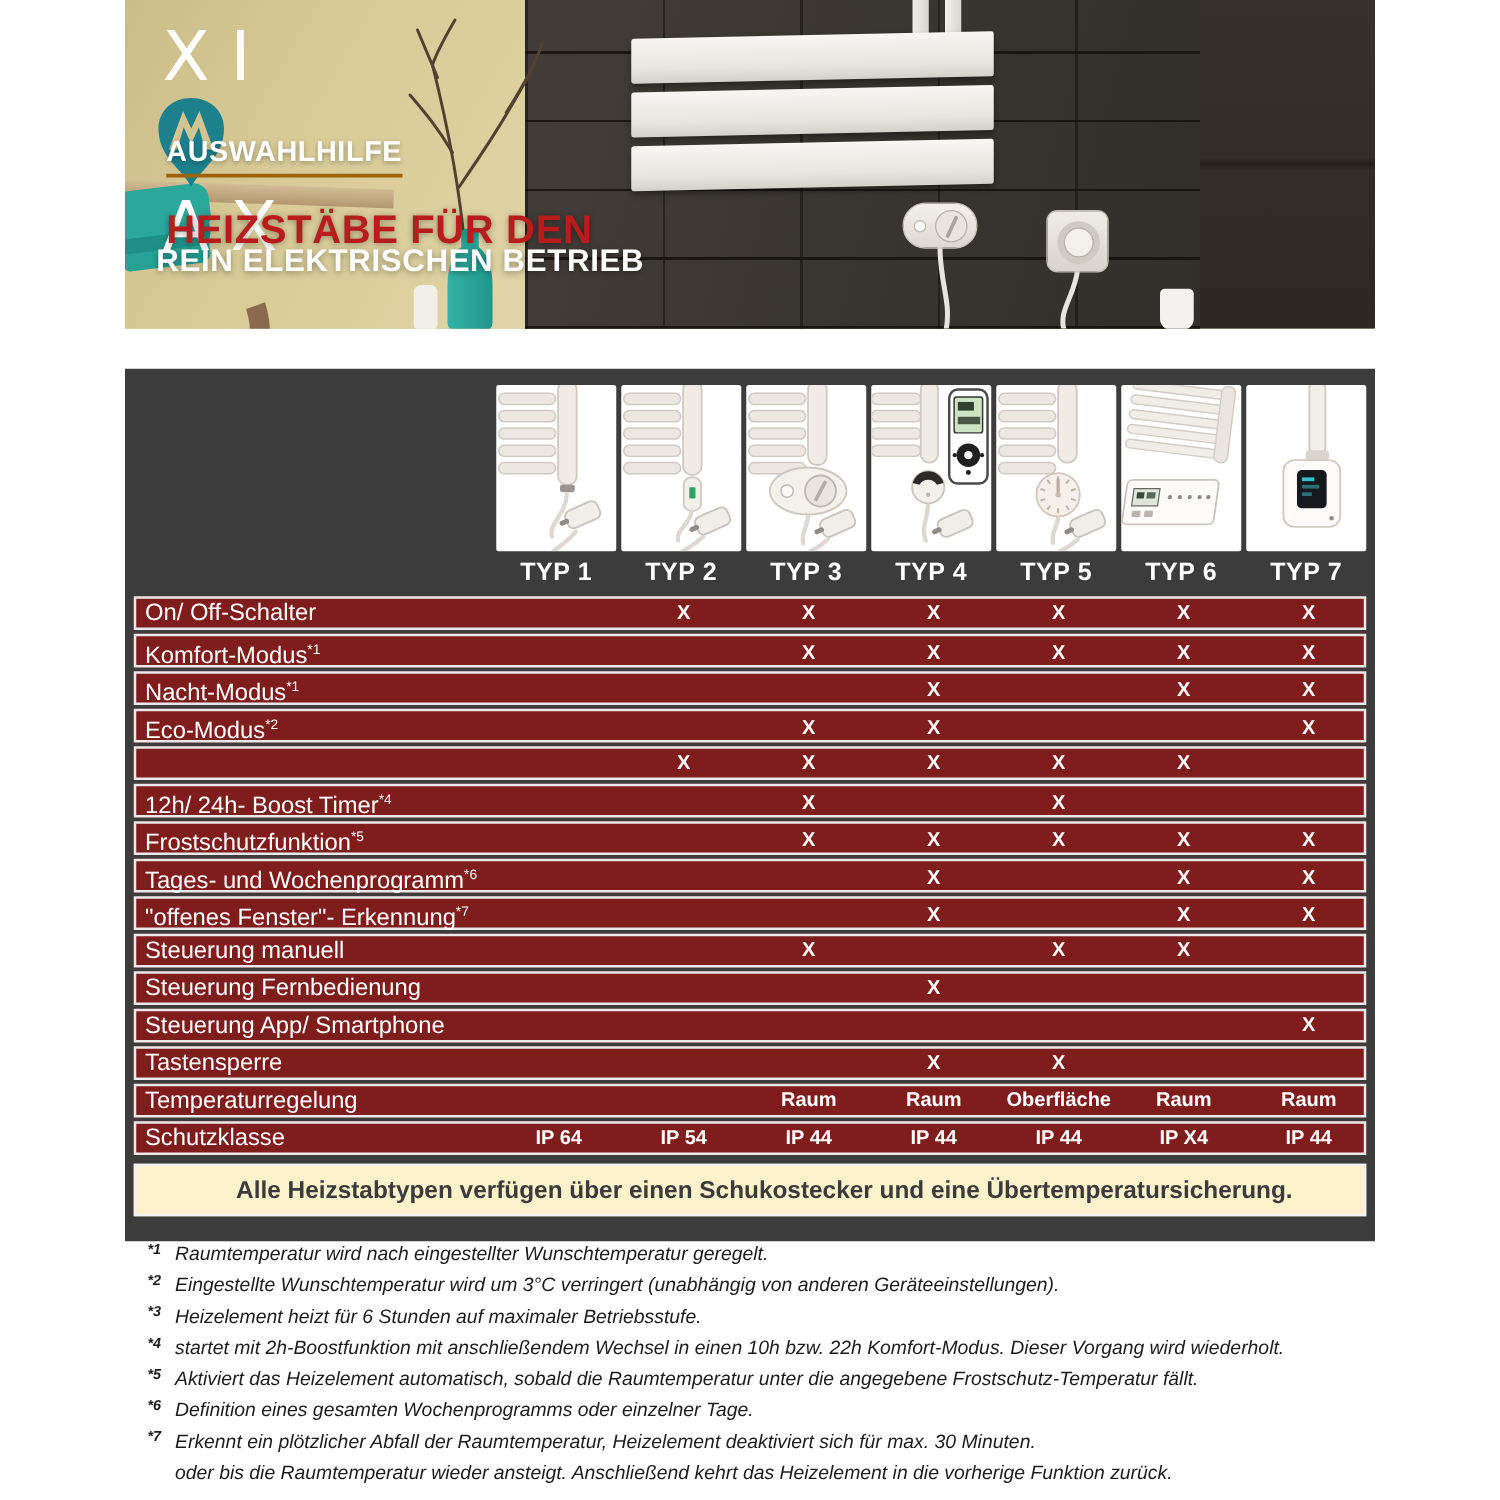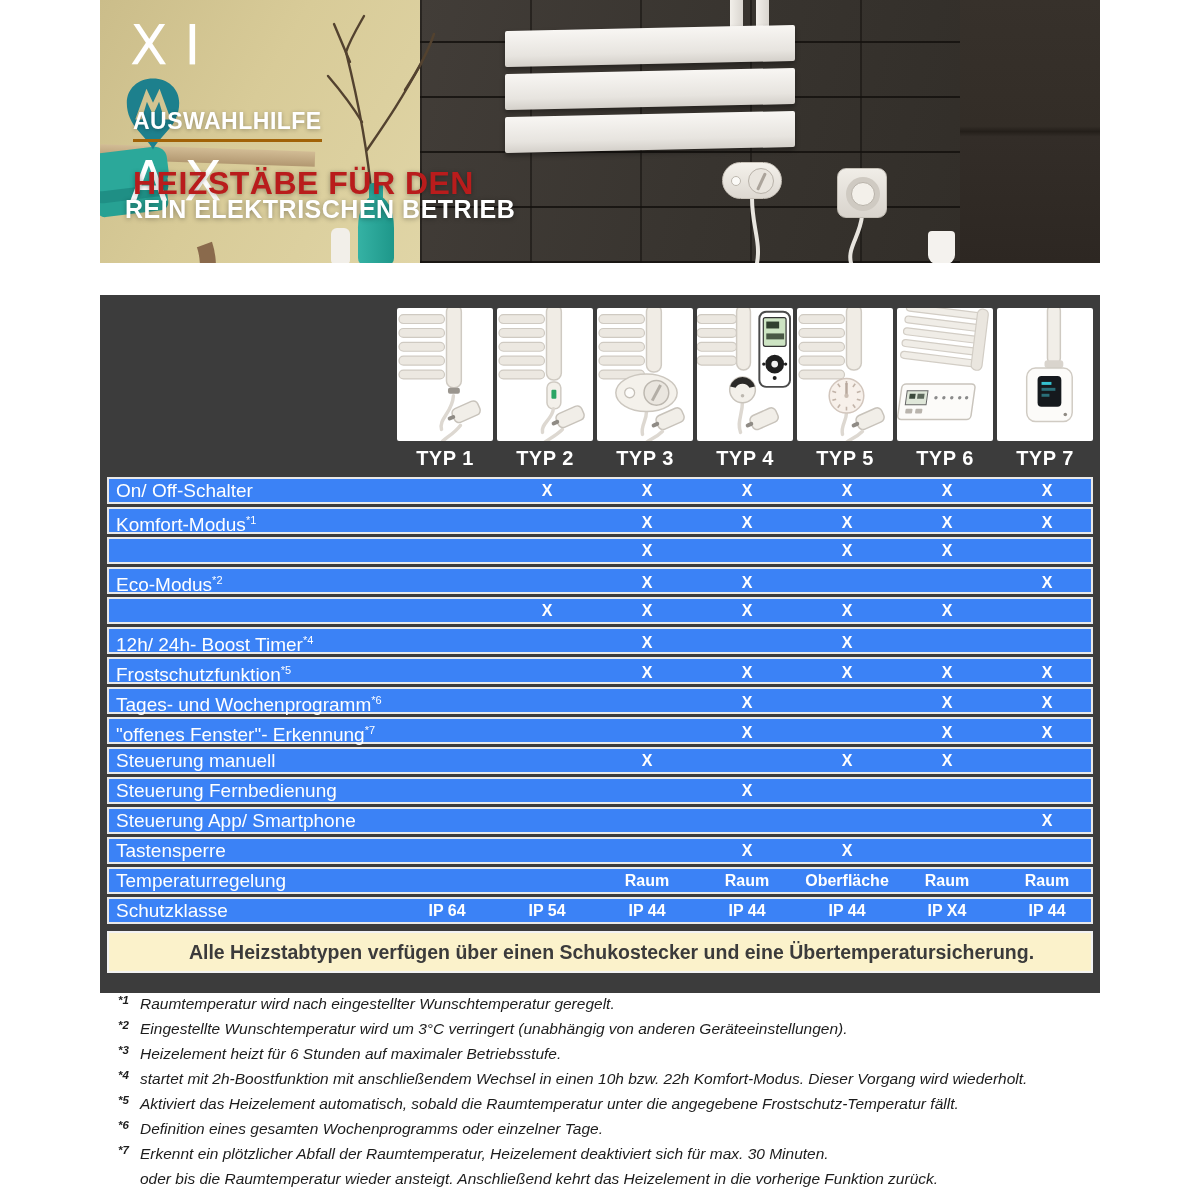--- a/index.html
+++ b/index.html
@@ -60,21 +60,21 @@
   .hero-title2 { position:absolute; left:25px; top:195px; z-index:5; color:#fff; font-weight:bold; font-size:25px;
     letter-spacing:.5px; text-shadow:0 1px 5px rgba(0,0,0,.35); }
 
   
   .panel { position:absolute; left:100px; top:270px; width:1000px; height:698px; background:#3c3c3c; padding:13px 7px 0 7px;margin-top:25px; }
   .grid { display:grid; grid-template-columns:286px repeat(7,96px); column-gap:4px; }
   .type-box { height:133px; background:#ffffff; border-radius:2px; display:flex; align-items:center; justify-content:center; overflow:hidden; }
   .type-labels { margin-top:2px; height:30px; align-items:center; }
   .type-label { text-align:center; color:#fff; font-weight:bold; font-size:20px; letter-spacing:.5px; }
   .rows { margin-top:4px; }
-  .frow { height:27px; margin-bottom:3px; border:2px solid #e9e9e9; background:#3b82f6; align-items:center; }
+  .frow { height:27px; margin-bottom:3px; border:2px solid #e9e9e9; background:#7f1d1d; align-items:center; }
   .flabel { color:#fff; font-size:19px; padding-left:7px; white-space:nowrap; line-height:22px; }
   .flabel sup { font-size:11px; }
   .fcell { color:#fff; font-weight:bold; font-size:16px; text-align:center; }
   .note { margin-top:7px; height:42px; border:2px solid #f2f2f2; background:#fbf2cb; display:flex;
     align-items:center; justify-content:center;padding-left:23px; }
   .note span { color:#3b3b3b; font-weight:bold; font-size:19.5px; }
 
   
   .footnotes { position:absolute; left:118px; top:992px; width:1000px; color:#1c1c1c; }
   .fn { font-style:italic; font-size:15.5px; line-height:24px; white-space:nowrap; }
@@ -330,20 +330,21 @@
           <div class="flabel">Komfort-Modus<sup>*1</sup></div>
           <div class="fcell"></div>
           <div class="fcell"></div>
           <div class="fcell">X</div>
           <div class="fcell">X</div>
           <div class="fcell">X</div>
           <div class="fcell">X</div>
           <div class="fcell">X</div>
         </div>
         <div class="grid frow">
+          <div class="flabel">Nacht-Modus<sup>*1</sup></div>
           <div class="fcell"></div>
           <div class="fcell"></div>
           <div class="fcell"></div>
           <div class="fcell">X</div>
           <div class="fcell"></div>
           <div class="fcell">X</div>
           <div class="fcell">X</div>
         </div>
         <div class="grid frow">
           <div class="flabel">Eco-Modus<sup>*2</sup></div>

